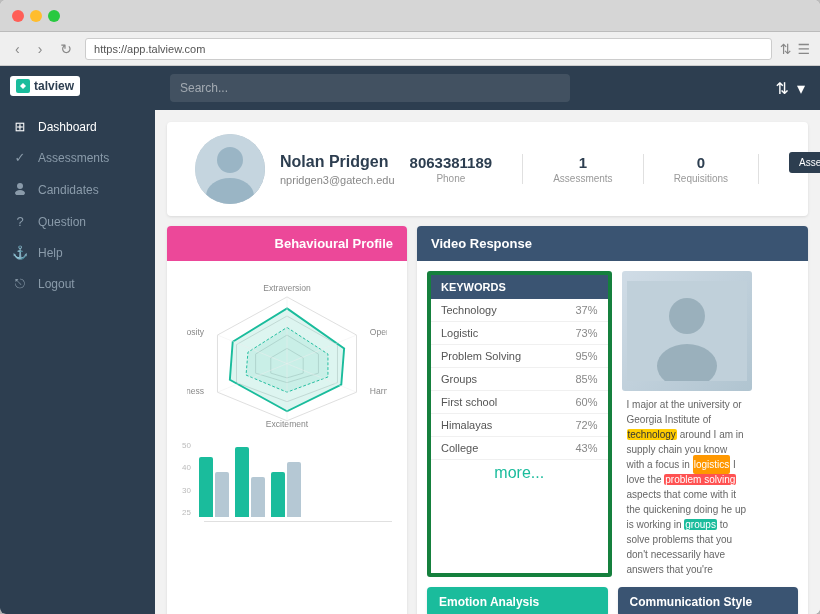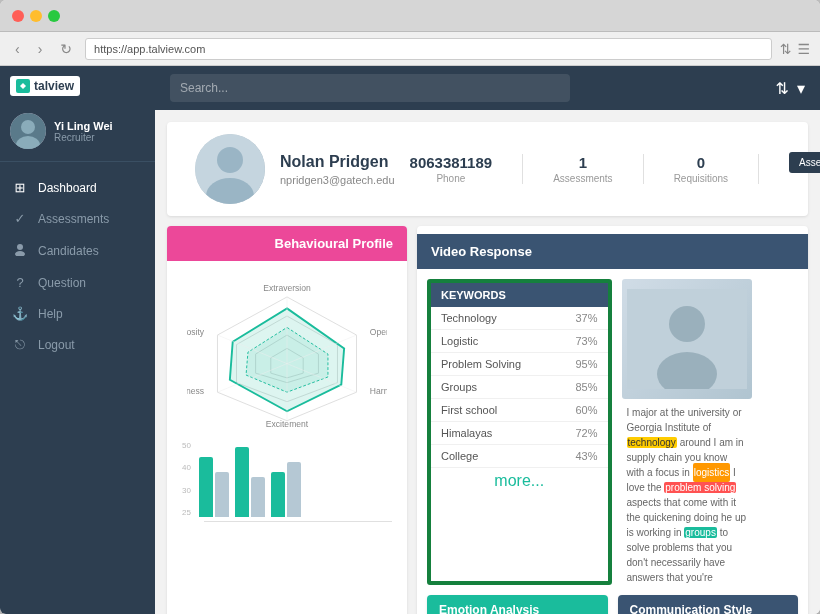--- a/index.html
+++ b/index.html
@@ -314,21 +314,21 @@
     }
 
     .panel-header {
       padding: 10px 14px;
       font-size: 13px;
       font-weight: 600;
       color: white;
     }
 
     .panel-header-teal { background: #ec4899; text-align: right; }
-    .panel-header-blue { background: #3a5472; margin-top: 8px; }
+    .panel-header-blue { background: #3a5472; }
 
     .panel-body {
       padding: 10px;
     }
 
     
     .radar-container {
       display: flex;
       justify-content: center;
       align-items: center;
@@ -462,33 +462,20 @@
           <div class="logo-icon">
             <svg width="10" height="10" viewBox="0 0 10 10">
                 <rect width="10" height="10" rx="1" fill="#1abc9c"></rect>
                 <path d="M2 5 L5 2 L8 5 L5 8 Z" fill="white"></path>
               </svg>
           </div>
           <span class="logo-text">talview</span>
         </div>
       </div>
 
-      <div class="sidebar-user">
-        <div class="user-avatar">
-          <svg width="36" height="36" viewBox="0 0 36 36">
-            <circle cx="18" cy="18" r="18" fill="#5a7a8a"></circle>
-            <circle cx="18" cy="14" r="7" fill="#8aacba"></circle>
-            <ellipse cx="18" cy="32" rx="12" ry="9" fill="#8aacba"></ellipse>
-          </svg>
-        </div>
-        <div class="user-info">
-          <div class="user-name">Yi Ling Wei</div>
-          <div class="user-role">Recruiter</div>
-        </div>
-      </div>
 
       <nav class="sidebar-nav">
         <div class="nav-item active">
           <span class="nav-icon">⊞</span>
           <span>Dashboard</span>
         </div>
         <div class="nav-item">
           <span class="nav-icon">✓</span>
           <span>Assessments</span>
         </div>

